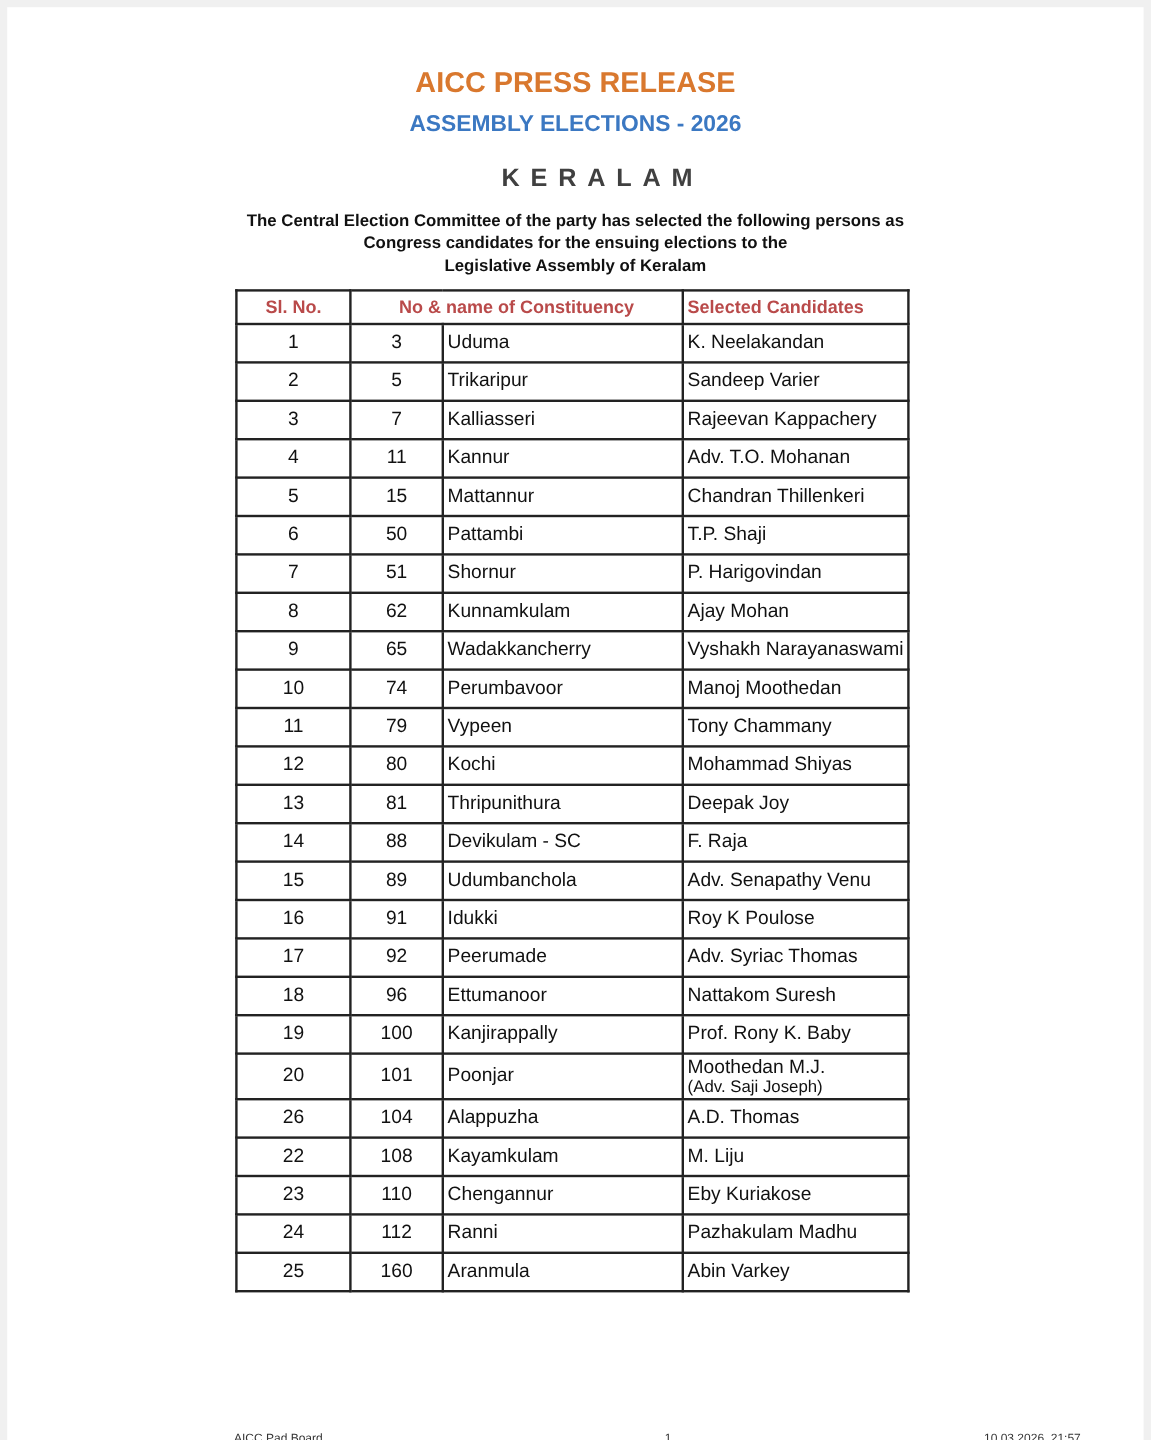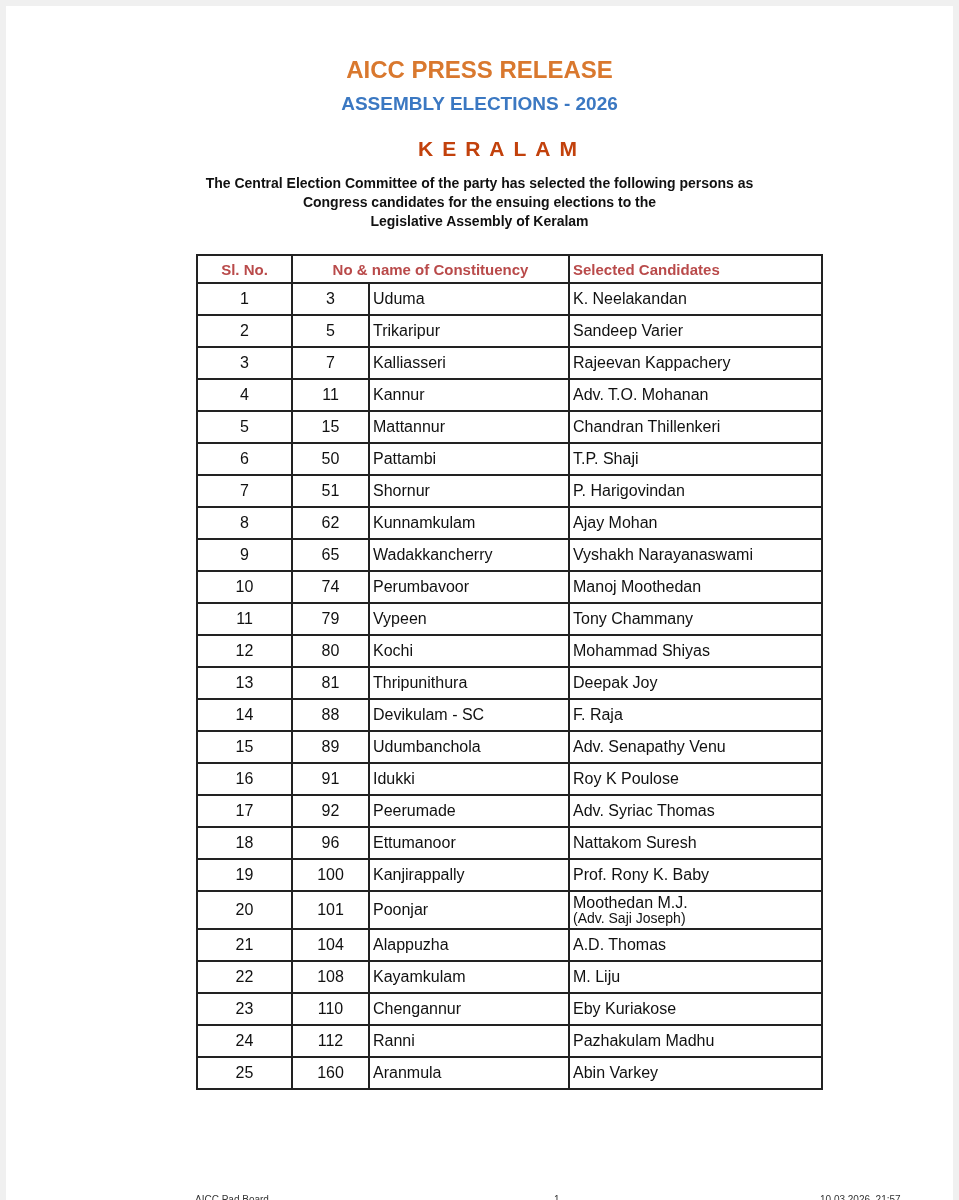--- a/index.html
+++ b/index.html
@@ -38,41 +38,41 @@
       font-weight: bold;
       color: #3b78c2;
     }
     .title-green {
       position: absolute;
       left: 0; right: 0;
       top: 131px;
       text-align: center;
       font-size: 21px;
       font-weight: bold;
-      color: #c2410c;
+      color: #404040;
       letter-spacing: 9px;
       padding-left: 9px;
       margin-left: 36px;
     }
     .intro {
       position: absolute;
       left: 0; right: 0;
       top: 168px;
       text-align: center;
       font-size: 14px;
       font-weight: bold;
       line-height: 19px;
       color: #111;
     }
     .intro div { white-space: nowrap; }
     table.cand {
       position: absolute;
       left: 190px;
-      top: 248px;
-      width: 627px;
+      top: 235px;
+      width: 562px;
       border-collapse: collapse;
       font-size: 16px;
     }
     table.cand td, table.cand th {
       border: 2px solid #222;
       padding: 0 3px;
       height: 30px;
       white-space: nowrap;
     }
     table.cand th {
@@ -238,21 +238,21 @@
         <tr class="tall">
           <td class="c-sl">20</td>
           <td class="c-no">101</td>
           <td class="c-name">Poonjar</td>
           <td class="c-cand">
             <span class="cand-main">Moothedan M.J.</span>
             <span class="cand-sub">(Adv. Saji Joseph)</span>
           </td>
         </tr>
         <tr>
-          <td class="c-sl">21</td>
+          <td class="c-sl">26</td>
           <td class="c-no">104</td>
           <td class="c-name">Alappuzha</td>
           <td class="c-cand">A.D. Thomas</td>
         </tr>
         <tr>
           <td class="c-sl">22</td>
           <td class="c-no">108</td>
           <td class="c-name">Kayamkulam</td>
           <td class="c-cand">M. Liju</td>
         </tr>

